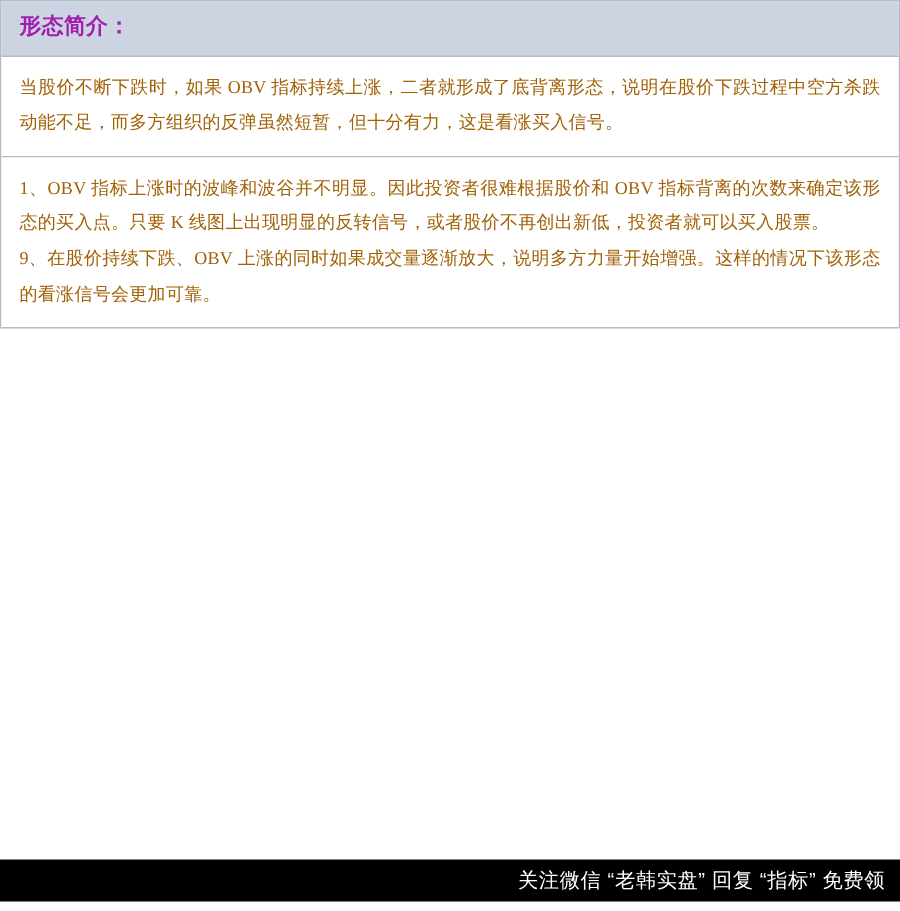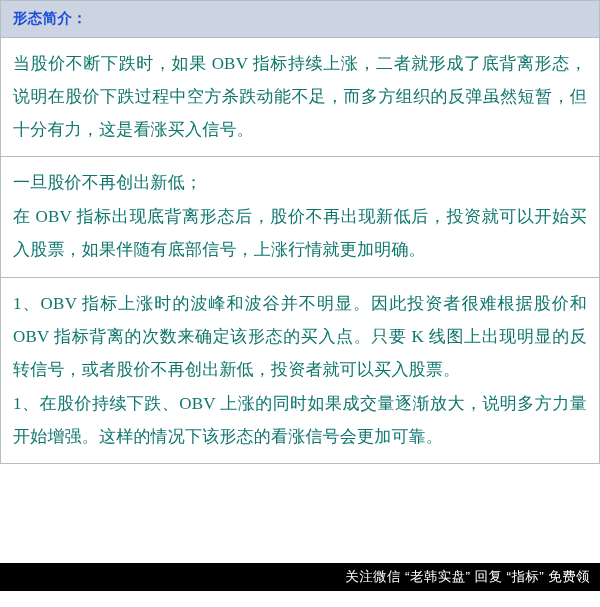--- a/index.html
+++ b/index.html
@@ -25,44 +25,44 @@
     border-top: 1px solid #b4bcc8;
     border-left: 1px solid #b4bcc8;
     border-right: 1px solid #b4bcc8;
   }
   .section-header {
     background: #ccd4e2;
     border-bottom: 1px solid #b4bcc8;
     padding: 7px 10px 7px 12px;
     font-weight: bold;
     font-size: 14.5px;
-    color: #1d4ed8;
+    color: #a21caf;
     line-height: 1.5;
     letter-spacing: 0.3px;
   }
   .section-body {
     background: #ffffff;
     border-bottom: 1px solid #b4bcc8;
     padding: 9px 12px 10px 12px;
-    font-size: 17px;
-    color: #0f766e;
+    font-size: 12px;
+    color: #a16207;
     line-height: 1.95;
     text-align: justify;
     letter-spacing: 0.2px;
   }
   .section-body p {
     margin: 0;
   }
   .section-body p + p {
     margin-top: 1px;
   }
   .footer-bar {
     position: absolute;
     left: 0;
-    bottom: 16px;
+    bottom: 6px;
     width: 600px;
     height: 28px;
     background: #000000;
     color: #ffffff;
     display: flex;
     align-items: center;
     justify-content: flex-end;
     box-sizing: border-box;
     padding-right: 10px;
     font-family: "Liberation Sans", "DejaVu Sans", sans-serif;
@@ -78,28 +78,24 @@
 
 <div class="page">
 
   <div class="doc">
 
     <div class="section-header">形态简介：</div>
     <div class="section-body">
       <p>当股价不断下跌时，如果 OBV 指标持续上涨，二者就形成了底背离形态，说明在股价下跌过程中空方杀跌动能不足，而多方组织的反弹虽然短暂，但十分有力，这是看涨买入信号。</p>
     </div>
 
-    <div class="section-body">
-      <p>一旦股价不再创出新低；</p>
-      <p>在 OBV 指标出现底背离形态后，股价不再出现新低后，投资就可以开始买入股票，如果伴随有底部信号，上涨行情就更加明确。</p>
-    </div>
 
     <div class="section-body">
       <p>1、OBV 指标上涨时的波峰和波谷并不明显。因此投资者很难根据股价和 OBV 指标背离的次数来确定该形态的买入点。只要 K 线图上出现明显的反转信号，或者股价不再创出新低，投资者就可以买入股票。</p>
-      <p>1、在股价持续下跌、OBV 上涨的同时如果成交量逐渐放大，说明多方力量开始增强。这样的情况下该形态的看涨信号会更加可靠。</p>
+      <p>9、在股价持续下跌、OBV 上涨的同时如果成交量逐渐放大，说明多方力量开始增强。这样的情况下该形态的看涨信号会更加可靠。</p>
     </div>
 
   </div>
 
   <div class="footer-bar">
     <span class="footer-text">关注微信 “老韩实盘” 回复 “指标” 免费领</span>
   </div>
 
 </div>
 

